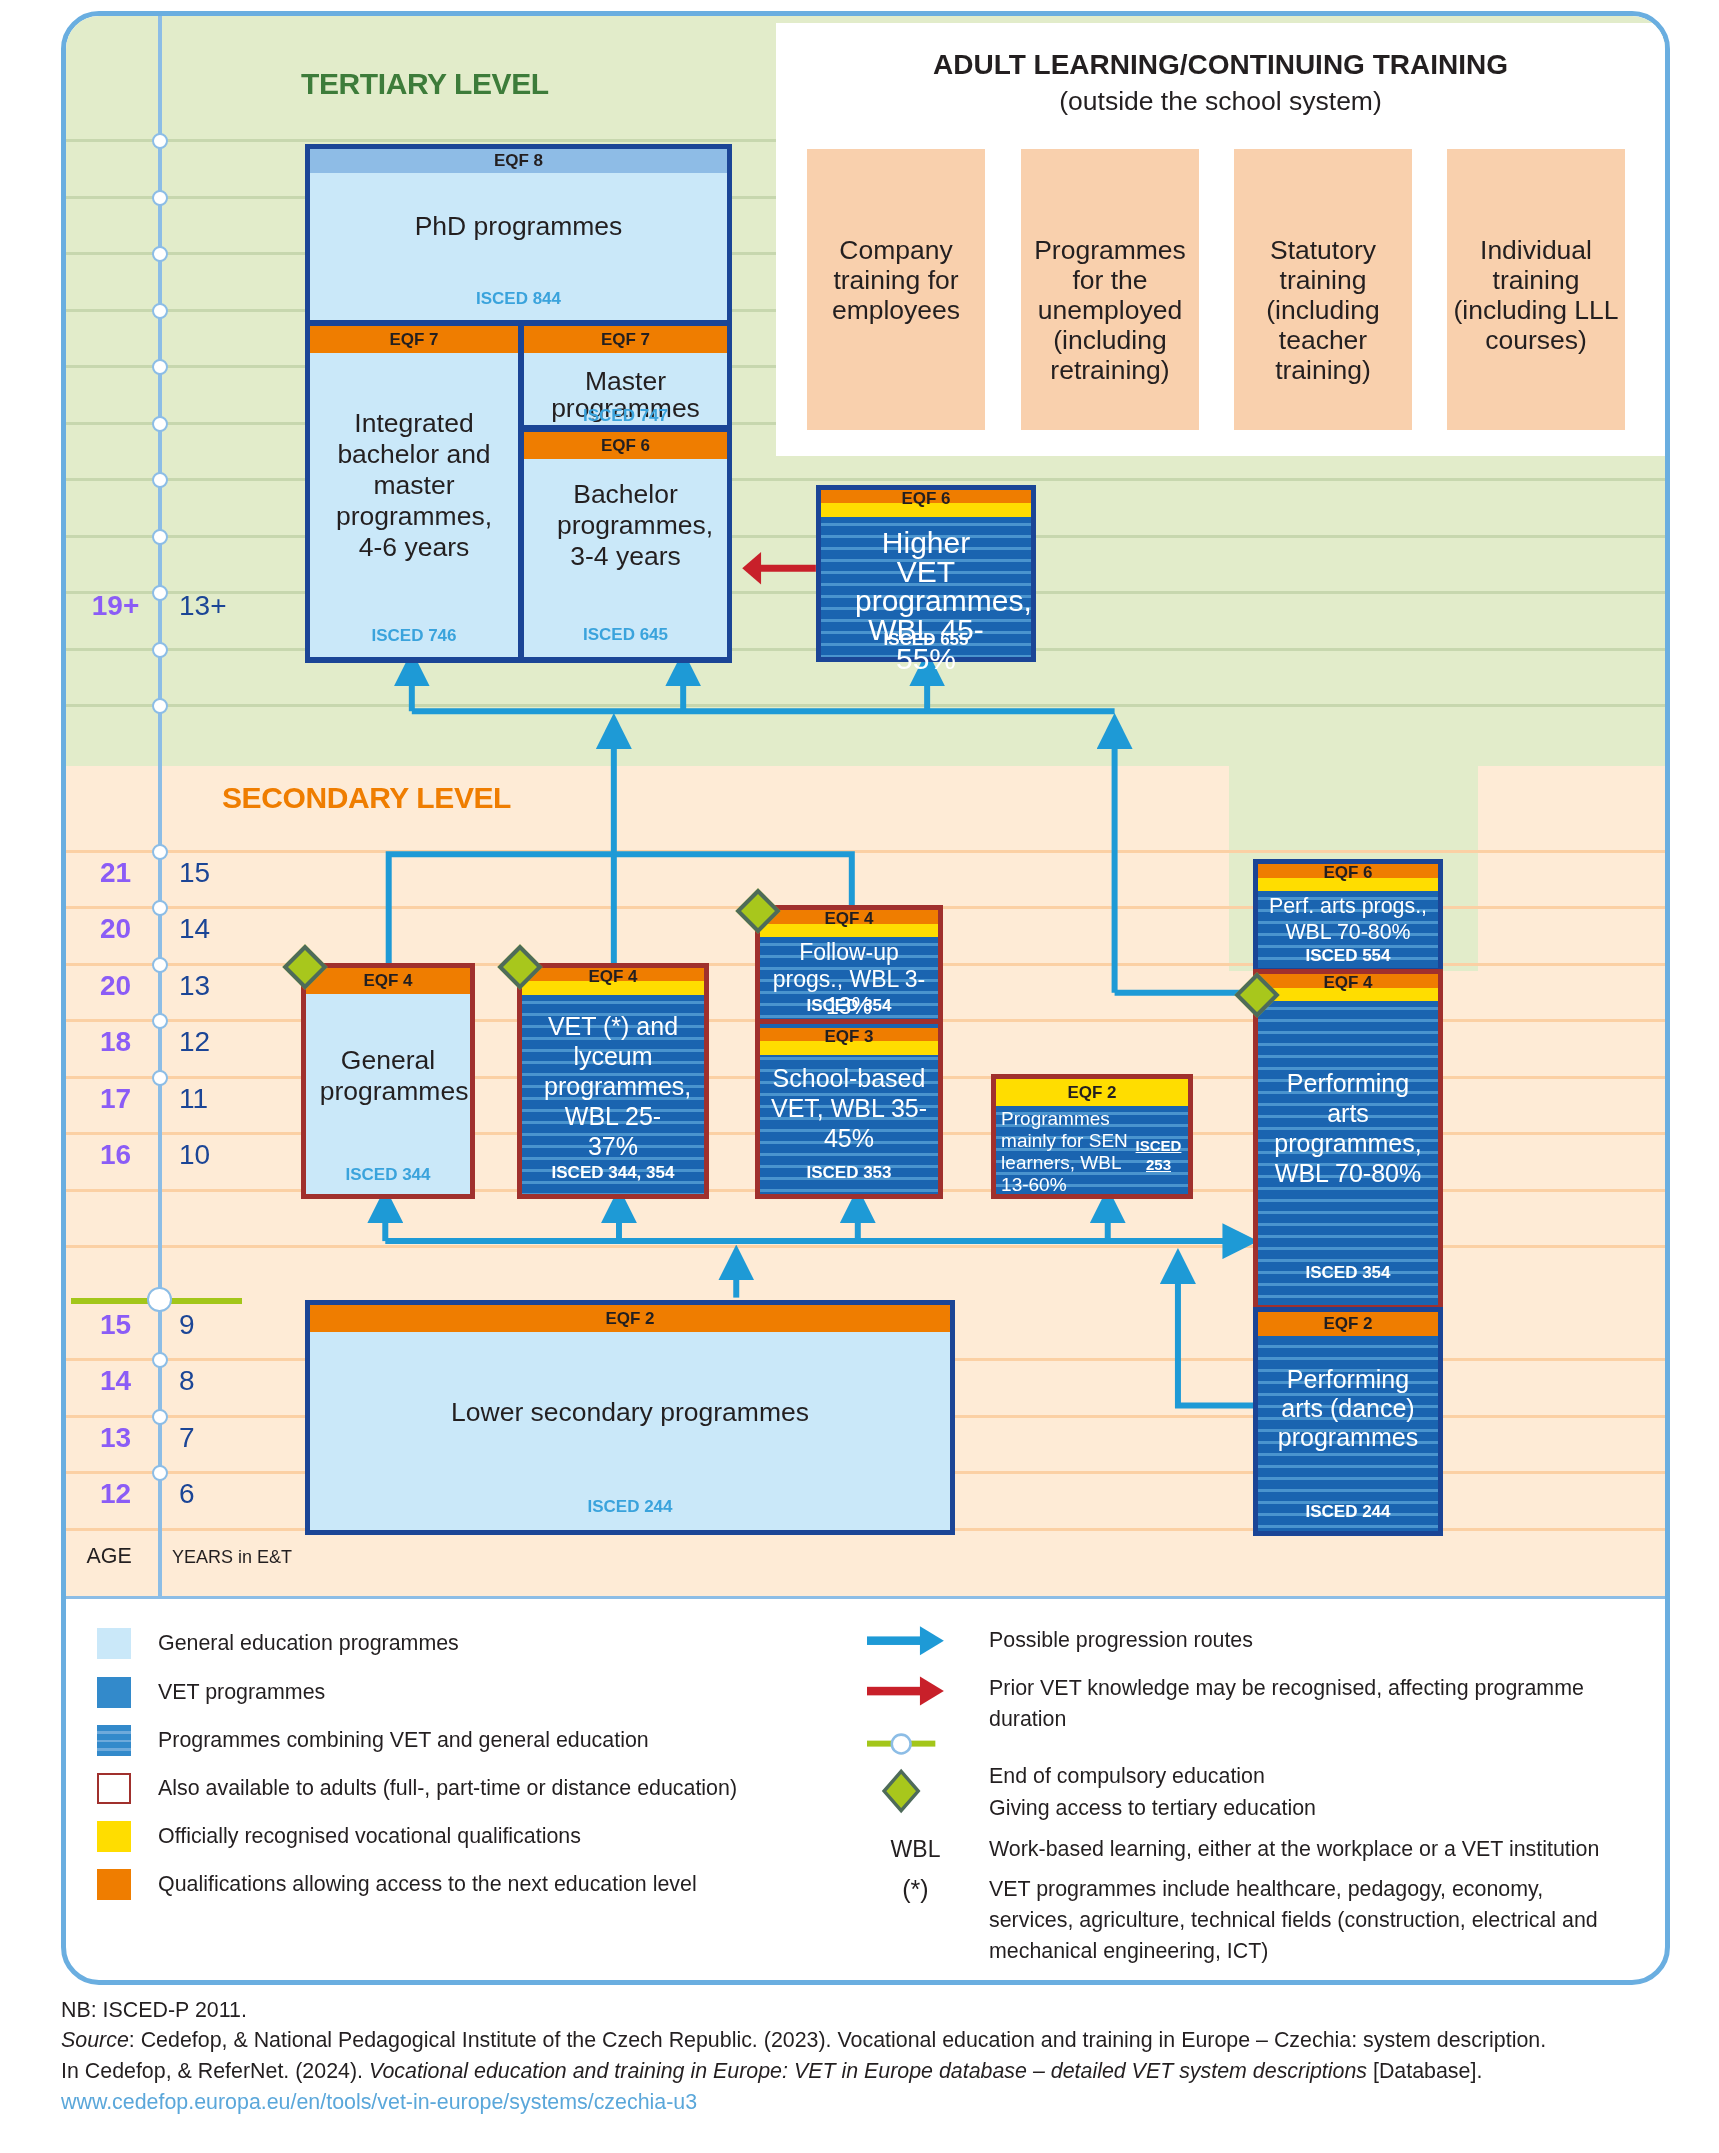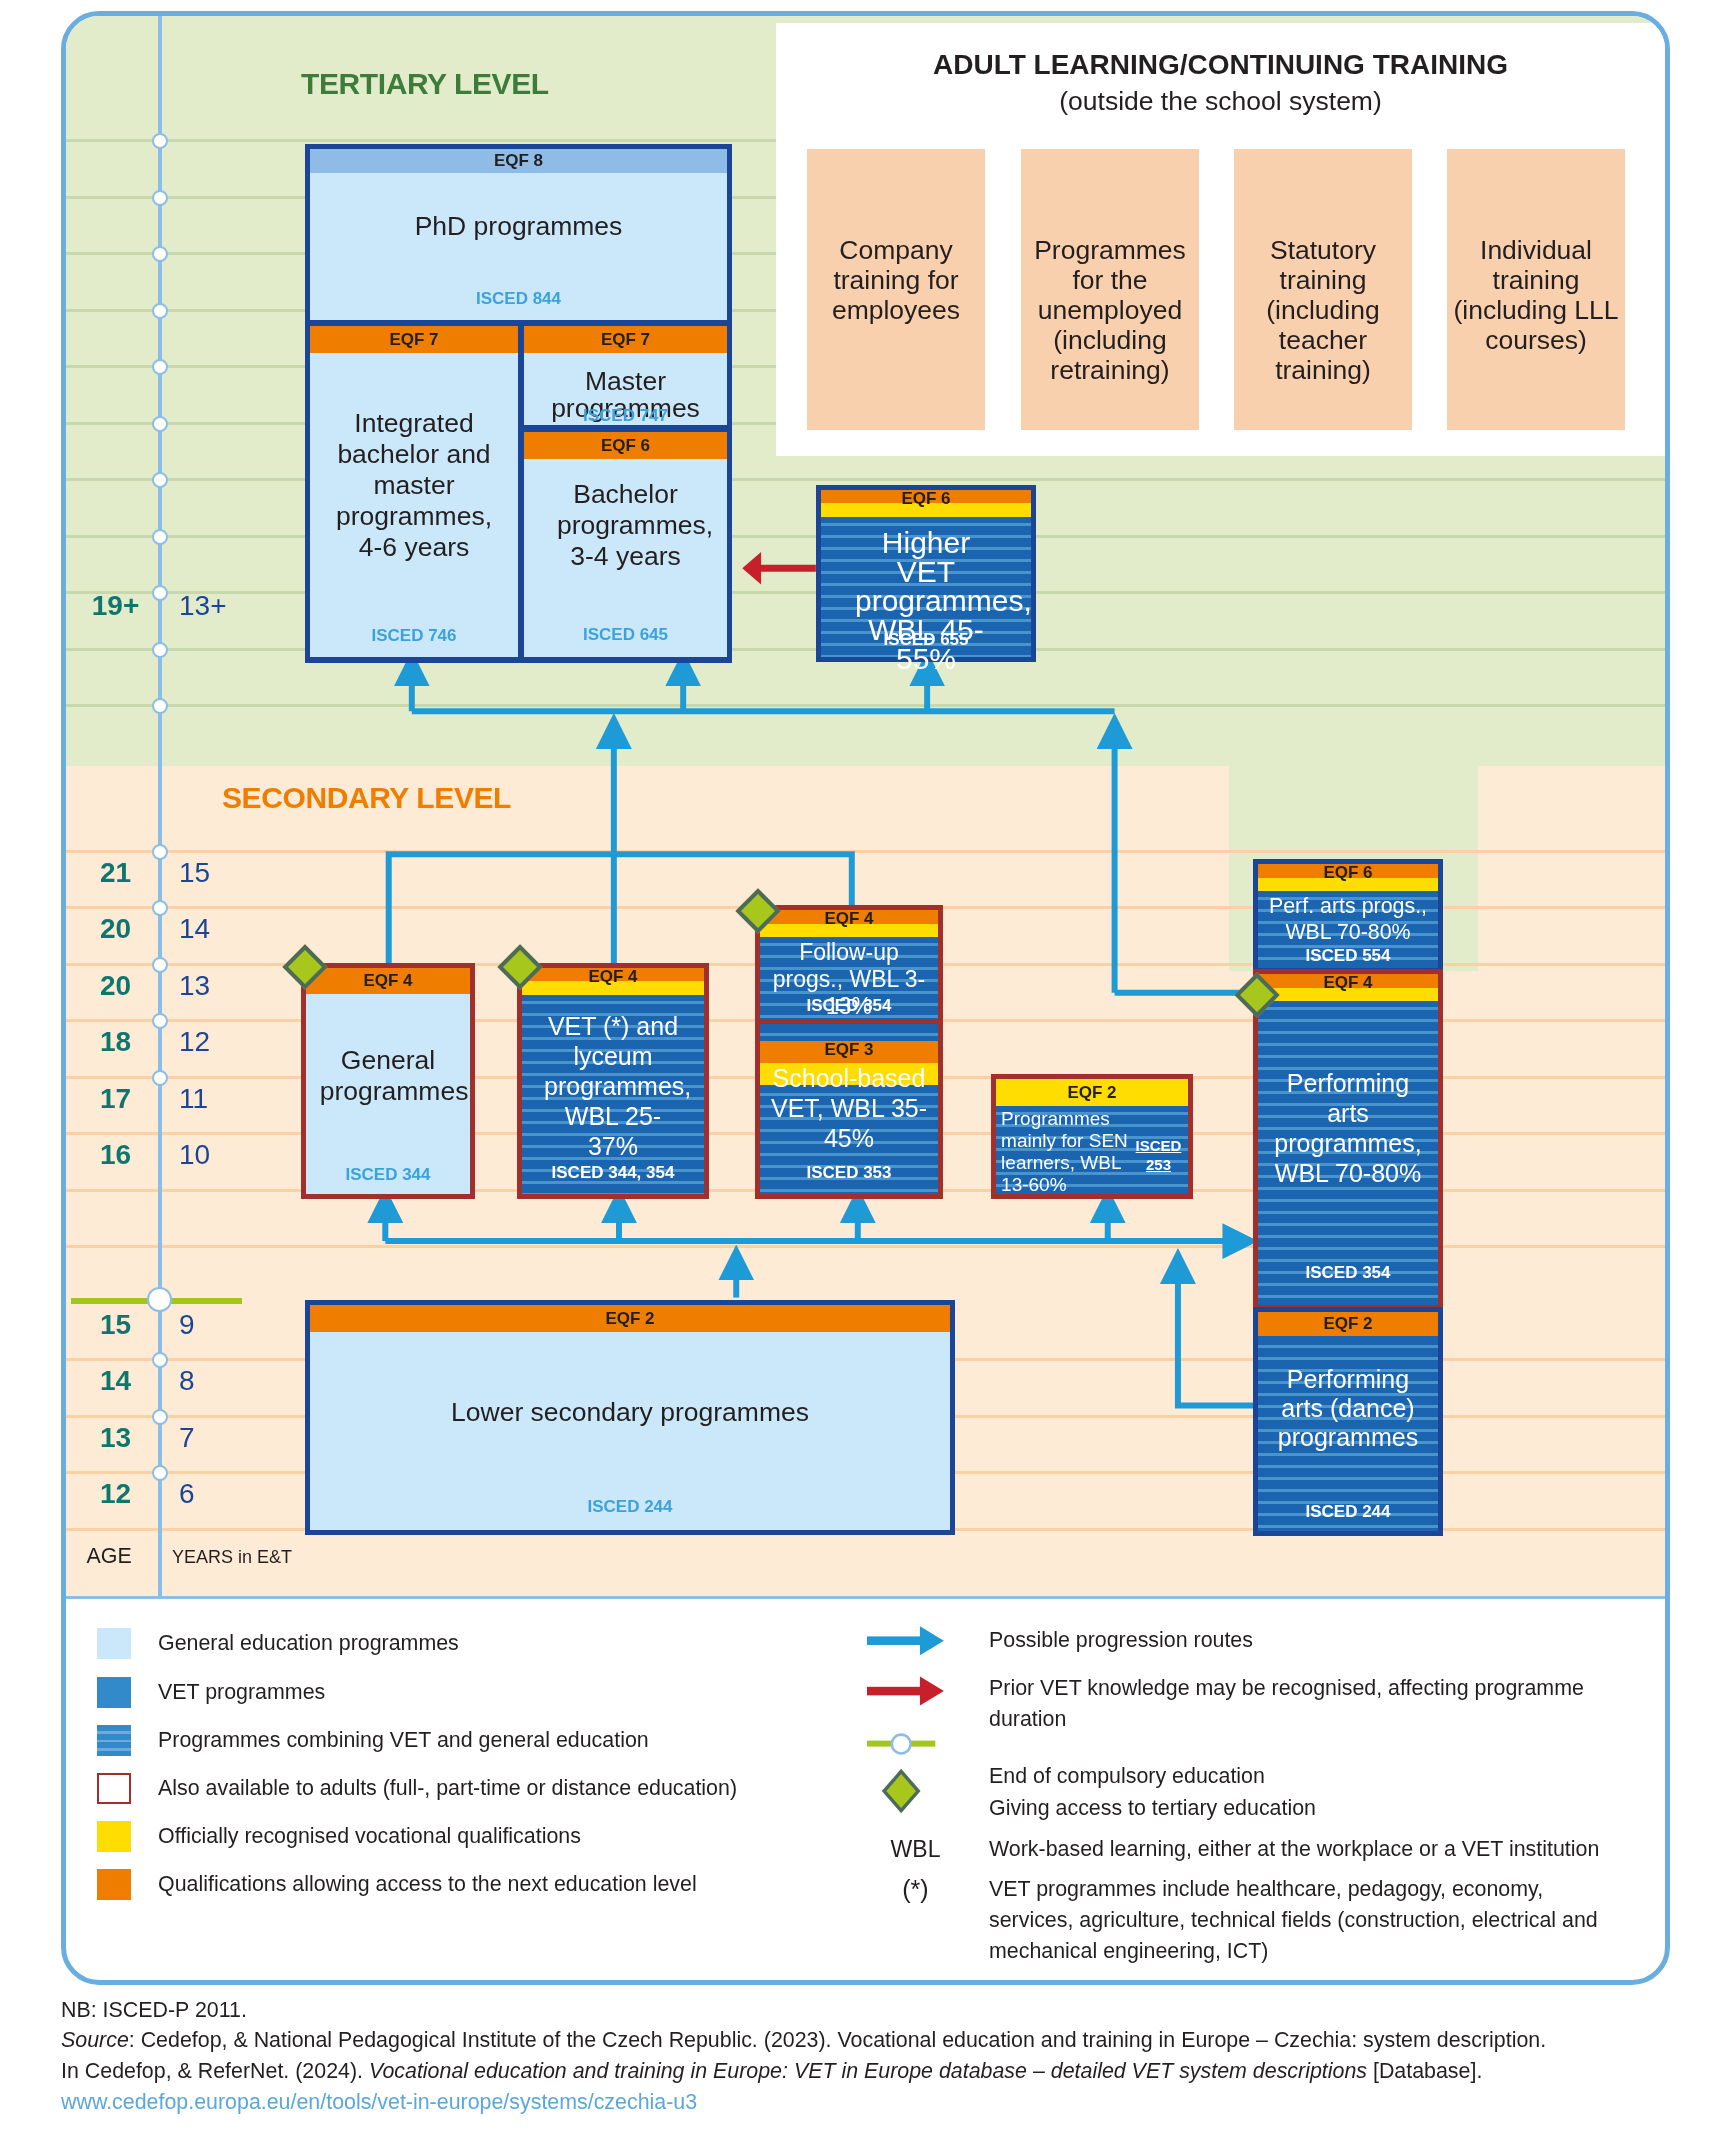--- a/index.html
+++ b/index.html
@@ -9,21 +9,21 @@
   .zone-tertiary{position:absolute;left:0;top:0;width:1599px;height:750px;background:#e2ecca;}
   .zone-secondary{position:absolute;left:0;top:750px;width:1599px;height:830px;background:#feebd6;}
   .zone-adult{position:absolute;left:710px;top:6.8px;width:889px;height:433px;background:#ffffff;}
   .green-notch{position:absolute;left:1163px;top:750px;width:249px;height:205px;background:#e2ecca;}
   .hline{position:absolute;left:0;height:3.4px;}
   .hline.g{background:#c7d7ae;}
   .hline.o{background:#fbd0a4;}
   .axis{position:absolute;left:92px;top:0;width:4.3px;height:1580px;background:#8cbde6;}
   .node{position:absolute;width:12px;height:12px;border-radius:50%;background:#fff;border:2.6px solid #8cbde6;}
   .node.big{width:20.5px;height:20.5px;}
-  .age{position:absolute;width:51px;text-align:center;font-weight:bold;font-size:28px;color:#0f766e;font-family:"Liberation Sans",sans-serif;}
+  .age{position:absolute;width:51px;text-align:center;font-weight:bold;font-size:28px;color:#8b5cf6;font-family:"Liberation Sans",sans-serif;}
   .yrs{position:absolute;font-size:28px;color:#1b4596;}
   .level-title{position:absolute;font-weight:bold;font-size:30px;letter-spacing:-0.4px;}
   .box{position:absolute;box-sizing:border-box;}
   .bluebox{border:5.1px solid #1b4596;}
   .redbox{border:5.1px solid #a0302d;}
   .gen{background:#cae8f9;}
   .vet{background:repeating-linear-gradient(180deg,#1a64b0 0px,#1a64b0 8.6px,#4a94ce 8.6px,#4a94ce 12px);}
   .hdr{position:absolute;left:0;right:0;text-align:center;font-weight:bold;font-size:17px;color:#231f20;}
   .hdr.or{background:#ef7d00;}
   .hdr.ye{background:#ffdd00;}
@@ -219,21 +219,21 @@
   <div class="diamond" style="left:438px;top:935px;"></div>
 
   <div class="box redbox vet" style="left:689px;top:889px;width:188px;height:119px;">
     <div class="hdr oy" style="top:0;height:27px;line-height:17px;">EQF 4</div>
     <div class="ttl w" style="top:29px;padding:0 3.4px;line-height:27px;font-size:23px;">Follow-up progs., WBL 3-13%</div>
     <div class="isced w" style="top:86px;">ISCED 354</div>
   </div>
   <div class="diamond" style="left:676px;top:879px;"></div>
 
   <div class="box redbox vet" style="left:689px;top:1003px;width:188px;height:180px;">
-    <div class="hdr oy" style="top:17px;height:44px;line-height:17px;">EQF 3</div>
+    <div class="hdr oy" style="top:4px;height:27px;line-height:17px;">EQF 3</div>
     <div class="ttl w" style="top:39px;padding:0 10.3px;line-height:30px;font-size:25px;">School-based VET, WBL 35-45%</div>
     <div class="isced w" style="top:139px;">ISCED 353</div>
   </div>
 
   <div class="box redbox vet" style="left:925px;top:1058px;width:202px;height:125px;">
     <div class="hdr ye" style="top:0;height:27px;line-height:27px;">EQF 2</div>
     <div class="abs" style="left:5.1px;top:29px;width:137px;color:#fff;font-size:19px;line-height:22px;">Programmes mainly for SEN learners, WBL 13-60%</div>
     <div class="abs" style="left:137px;top:57px;width:51px;color:#fff;font-weight:bold;font-size:15px;line-height:19px;text-align:center;text-decoration:underline;">ISCED 253</div>
   </div>
 

